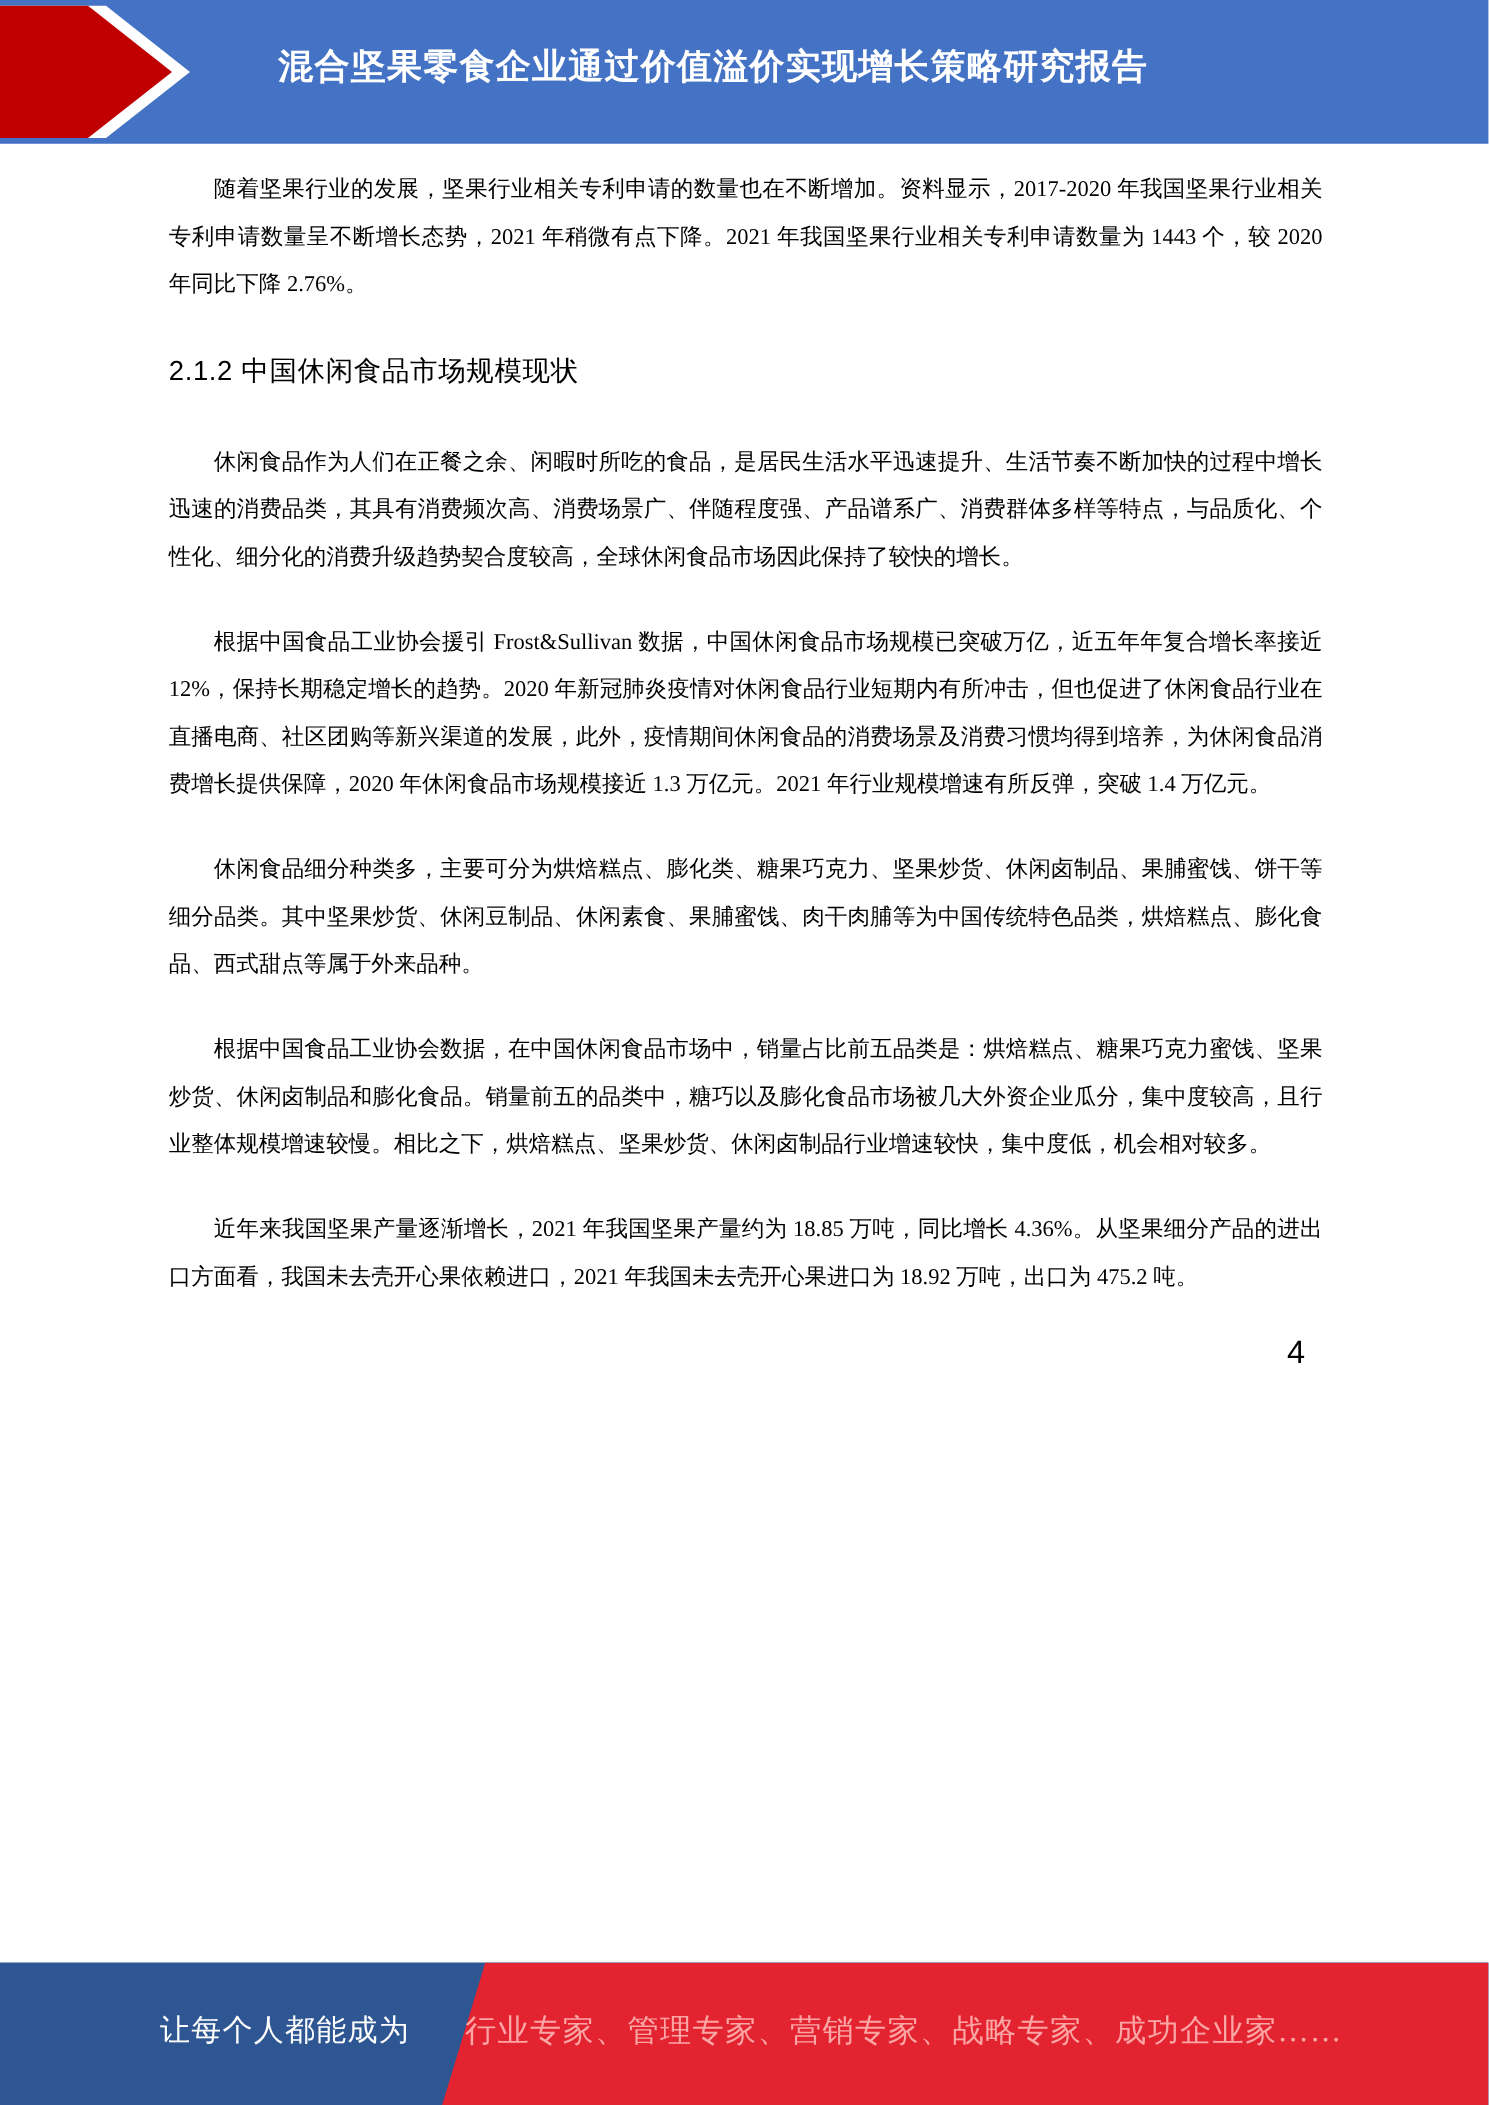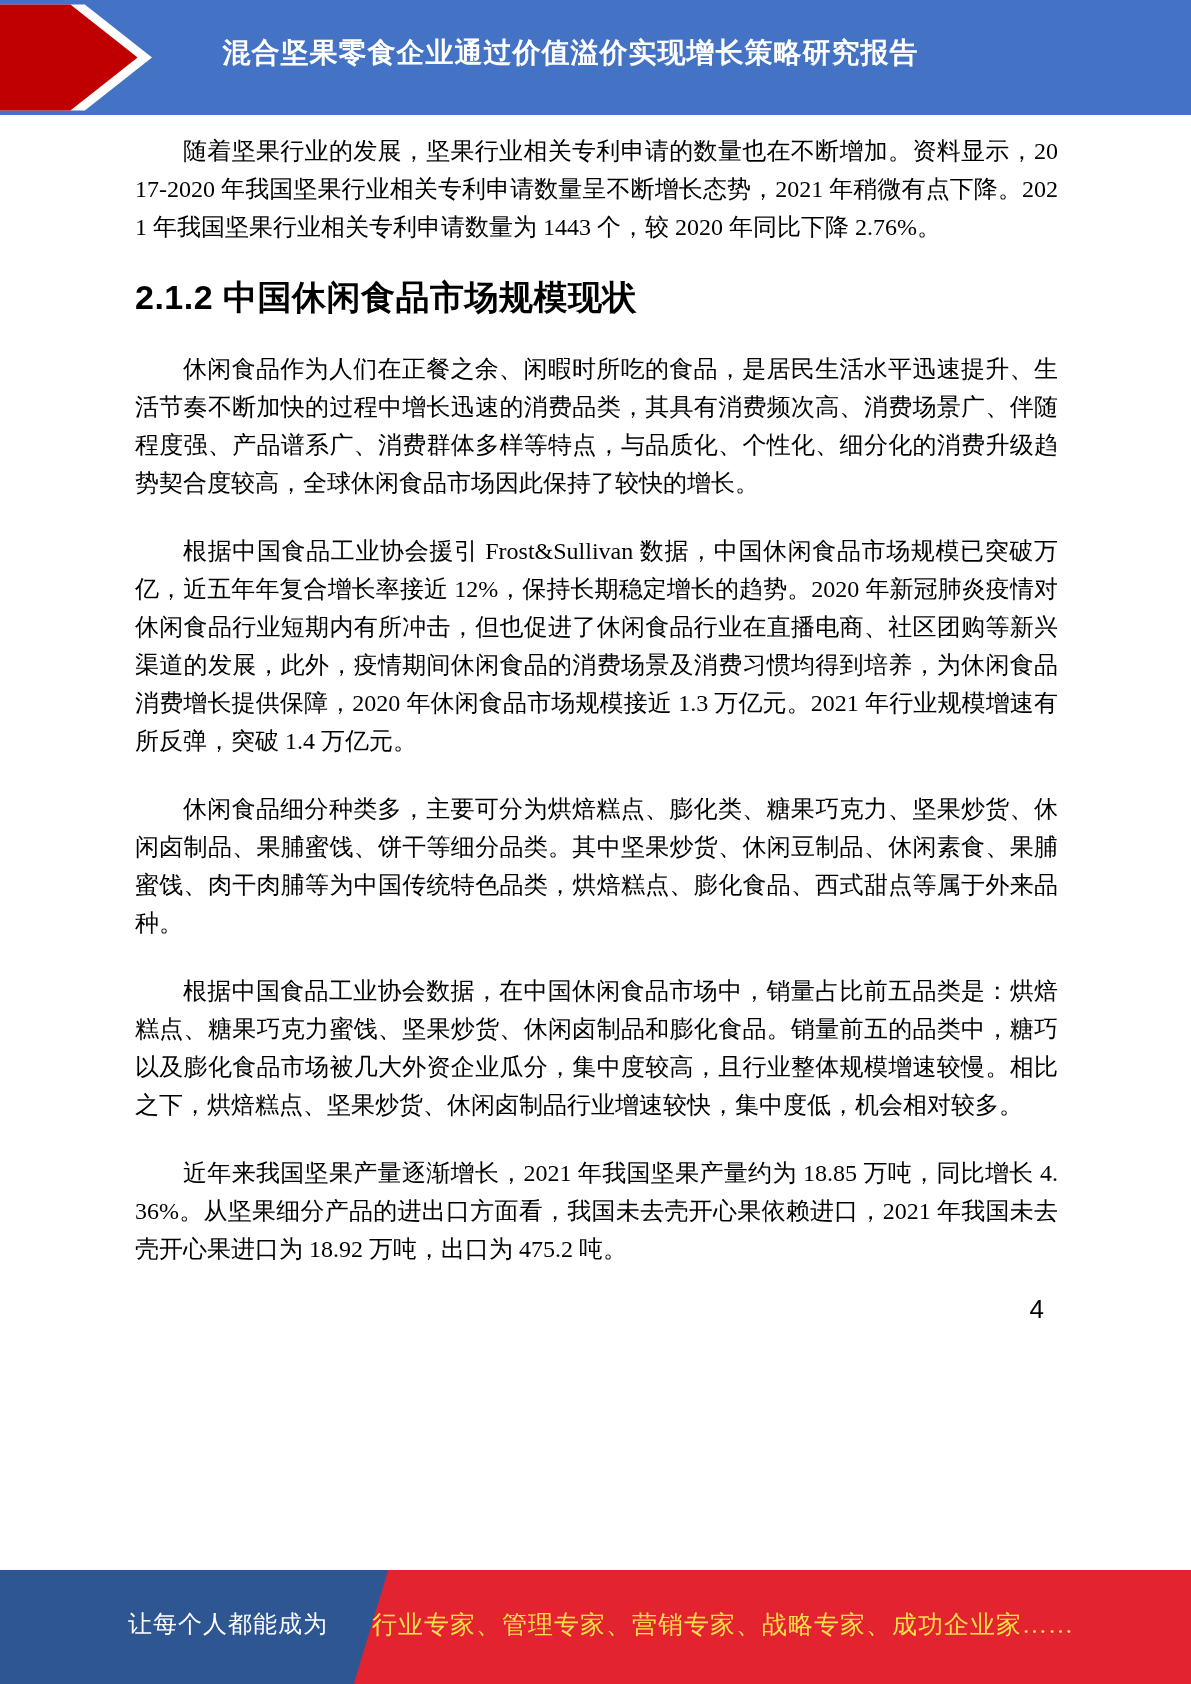--- a/index.html
+++ b/index.html
@@ -57,32 +57,32 @@
   
   .content{
     position:absolute;
     top:115px;left:0;
     width:1191px;
     padding:17px 133px 0 135px;
     box-sizing:border-box;
   }
   .para{
     margin:0 0 30px 0;
-    font-size:24px;
+    font-size:18px;
     line-height:38px;
     text-align:justify;
     text-indent:2em;
     word-break:break-all;
   }
   .heading{
     margin:4px 0 32px 0;
     font-family:"Liberation Sans","DejaVu Sans",sans-serif;
-    font-size:34px;
+    font-size:22px;
     line-height:42px;
-    font-weight:bold;
+    font-weight:normal;
     letter-spacing:0.5px;
   }
   .page-number{
     margin-top:-4px;
     padding-right:14px;
     text-align:right;
     font-family:"Liberation Sans","DejaVu Sans",sans-serif;
     font-size:26px;
     line-height:30px;
   }
@@ -106,21 +106,21 @@
     color:#ffffff;
     font-size:24px;
     letter-spacing:1px;
     padding-bottom:6px;
     box-sizing:border-box;
   }
   .footer-right{
     position:absolute;
     left:372px;top:0;height:100%;
     display:flex;align-items:center;
-    color:#fde047;
+    color:#fca5a5;
     font-size:25px;
     letter-spacing:1px;
     padding-bottom:6px;
     box-sizing:border-box;
   }
 </style>
 </head>
 <body>
 
 <div class="page">

